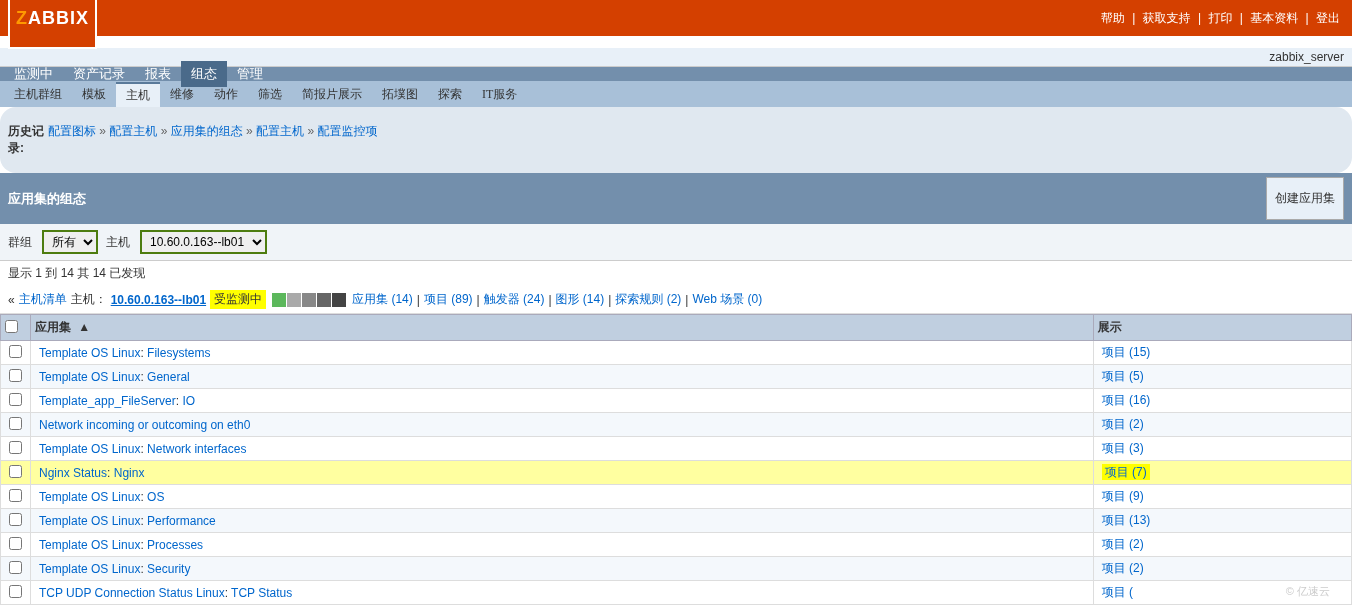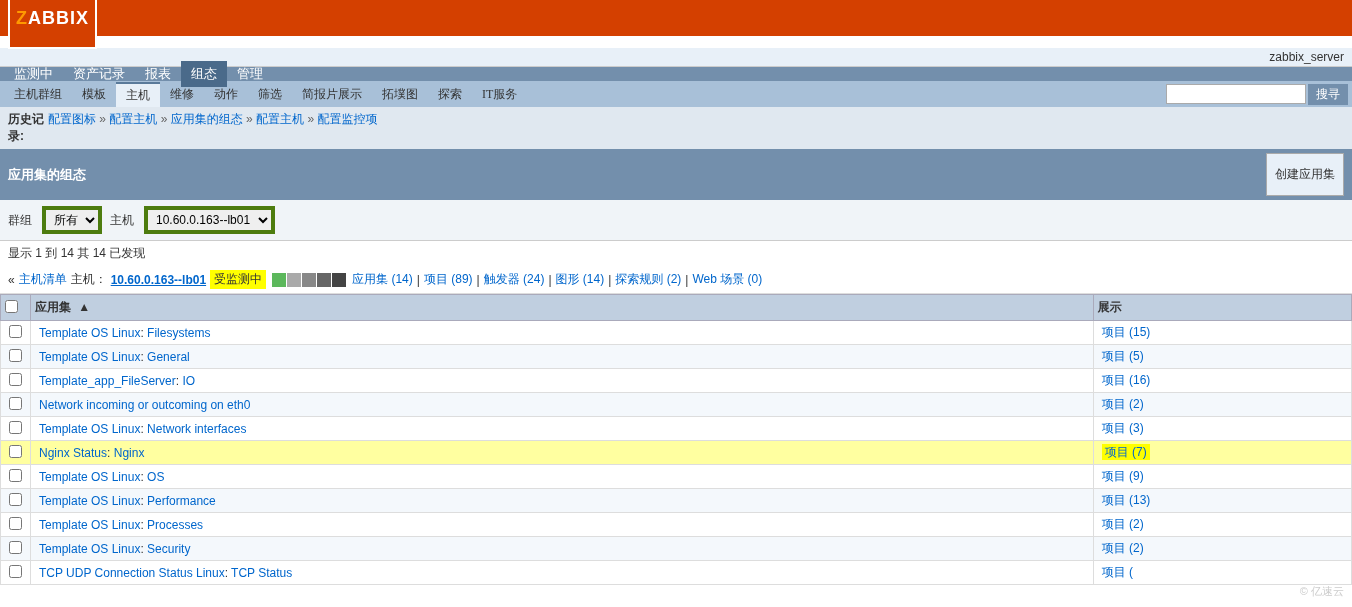--- a/index.html
+++ b/index.html
@@ -93,24 +93,25 @@
       border: none;
       padding: 2px 8px;
       font-size: 12px;
       cursor: pointer;
       margin-left: 2px;
     }
 
     
     .breadcrumb-area {
       background: #e0e8f0;
-      padding: 4px 8px;
+      padding: 16px 8px;
       font-size: 12px;
       display: flex;
       align-items: flex-start;
+      border-radius: 16px;
     }
     .breadcrumb-label {
       font-weight: bold;
       margin-right: 4px;
       white-space: nowrap;
     }
     .breadcrumb-content a {
       color: #06c;
       text-decoration: none;
     }
@@ -145,21 +146,21 @@
       display: flex;
       align-items: center;
       border-bottom: 1px solid #ccc;
       gap: 8px;
     }
     .filter-bar label {
       font-size: 12px;
       margin-right: 2px;
     }
     .filter-bar select {
-      border: 4px solid #4d7c0f;
+      border: 2px solid #4d7c0f;
       padding: 2px 4px;
       font-size: 12px;
     }
 
     
     .count-info {
       padding: 4px 8px;
       font-size: 12px;
       background: #fff;
     }
@@ -243,32 +244,43 @@
     .items-link {
       color: #06c;
     }
     .items-link.highlighted {
       background: #ff0;
       padding: 1px 3px;
     }
     .watermark {
       position: fixed;
       bottom: 8px;
-      right: 8px;
+      right: 22px;
       font-size: 11px;
       color: #ccc;
       z-index: 999;
     }
   </style>
 </head>
 <body>
 
 <div class="top-header">
   <div class="logo">
     <span style="color:#f90">Z</span><span>ABBIX</span>
+  </div>
+  <div class="top-links">
+    <a href="#">帮助</a>
+    <span> | </span>
+    <a href="#">获取支持</a>
+    <span> | </span>
+    <a href="#">打印</a>
+    <span> | </span>
+    <a href="#">基本资料</a>
+    <span> | </span>
+    <a href="#">登出</a>
   </div>
 </div>
 
 <div style="background:#e8f0f8; text-align:right; padding:2px 8px; font-size:12px; border-bottom:1px solid #ccc;margin-top:12px;">
   <span>zabbix_server</span>
 </div>
 
 <div class="main-nav">
   <a href="#">监测中</a>
   <a href="#">资产记录</a>
@@ -281,24 +293,20 @@
   <a href="#">主机群组</a>
   <a href="#">模板</a>
   <a href="#" class="active">主机</a>
   <a href="#">维修</a>
   <a href="#">动作</a>
   <a href="#">筛选</a>
   <a href="#">简报片展示</a>
   <a href="#">拓墣图</a>
   <a href="#">探索</a>
   <a href="#">IT服务</a>
-  <div class="search-box">
-    <input type="text" style="border: 1px solid rgb(170, 170, 170); padding: 2px 4px; font-size: 12px; width: 140px;" placeholder="">
-    <button>搜寻</button>
-  </div>
 </div>
 
 <div class="breadcrumb-area">
   <span class="breadcrumb-label">历史记<br>录:</span>
   <span class="breadcrumb-content">
     <a href="#">配置图标</a>
     <span> » </span>
     <a href="#">配置主机</a>
     <span> » </span>
     <a href="#">应用集的组态</a>

